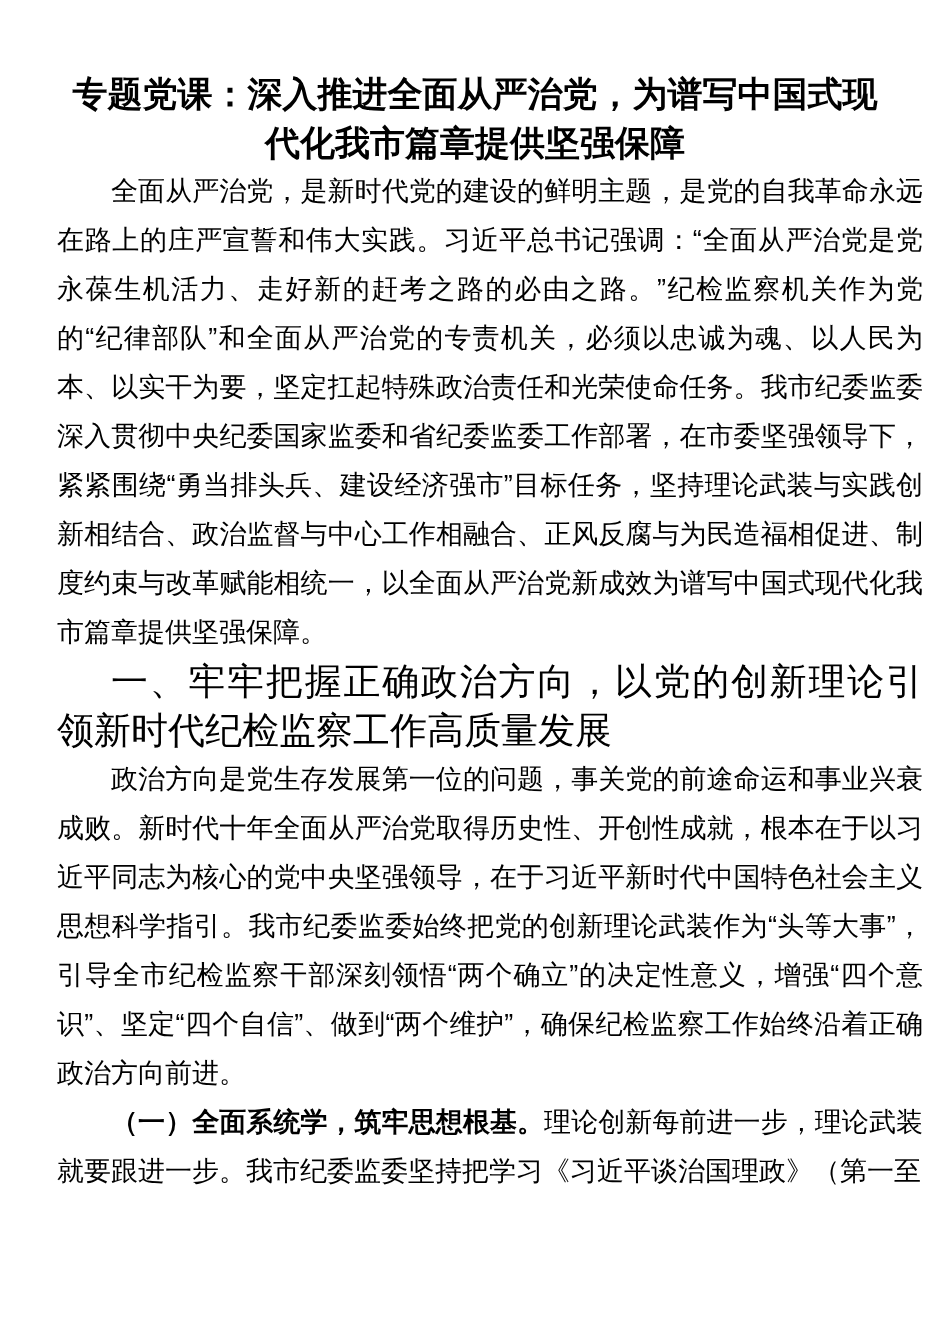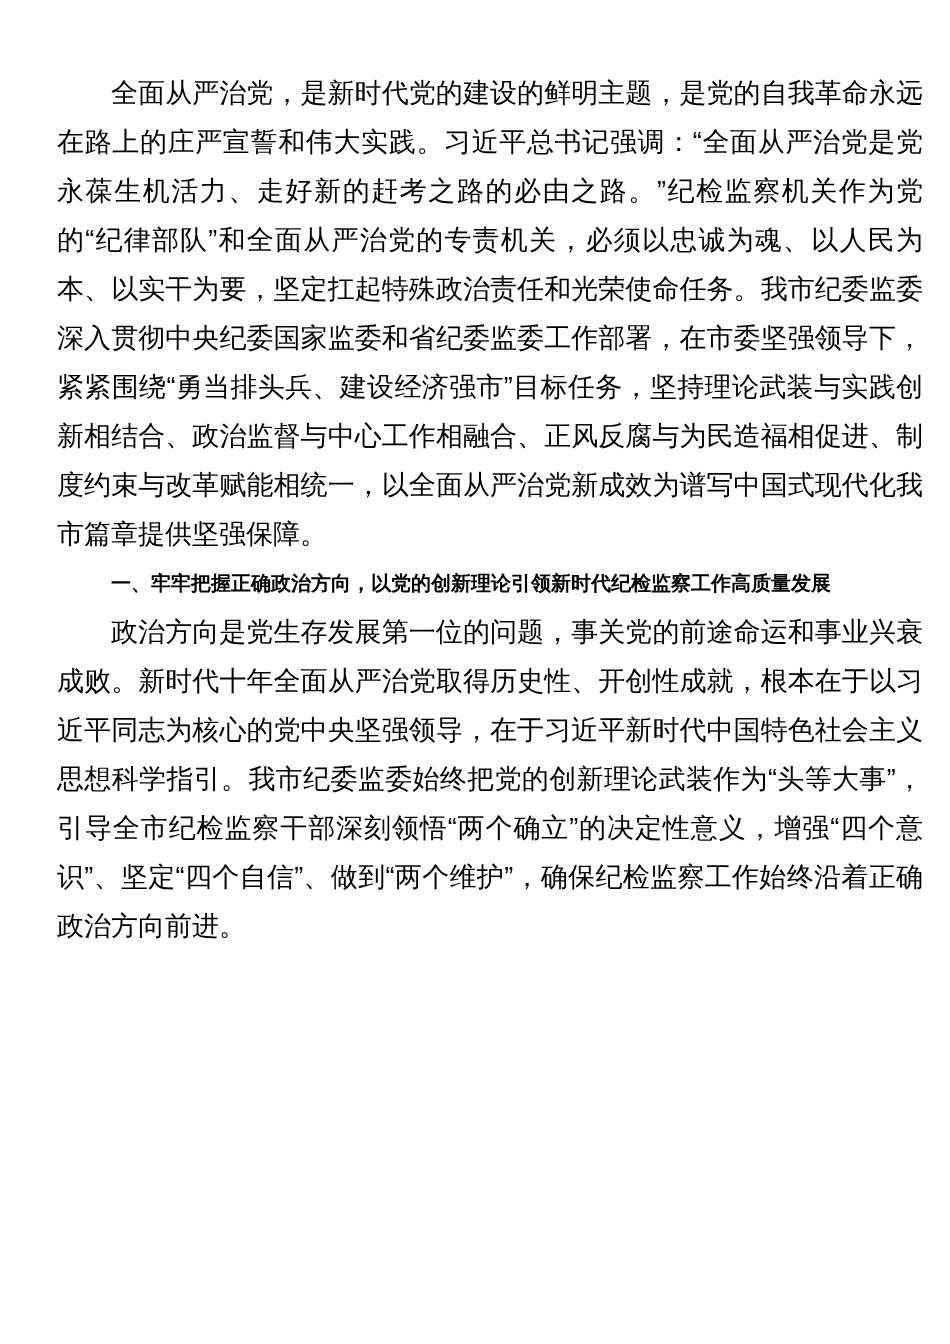--- a/index.html
+++ b/index.html
@@ -37,34 +37,36 @@
     line-height: 49px;
     font-weight: 400;
     text-align: justify;
     text-indent: 54px;
   }
   .salutation {
     text-indent: 0;
     text-align: left;
   }
   h2.para {
-    font-size: 20px;
-    font-weight: 700;
+    font-size: 37px;
+    font-weight: 400;
   }
   .lead-bold {
     font-weight: 700;
   }
 </style>
 </head>
 <body>
 
 <div class="page">
+  <h1 class="doc-title">专题党课：深入推进全面从严治党，为谱写中国式现代化我市篇章提供坚强保障</h1>
 
   <div class="content">
 
     <p class="para">全面从严治党，是新时代党的建设的鲜明主题，是党的自我革命永远在路上的庄严宣誓和伟大实践。习近平总书记强调：“全面从严治党是党永葆生机活力、走好新的赶考之路的必由之路。”纪检监察机关作为党的“纪律部队”和全面从严治党的专责机关，必须以忠诚为魂、以人民为本、以实干为要，坚定扛起特殊政治责任和光荣使命任务。我市纪委监委深入贯彻中央纪委国家监委和省纪委监委工作部署，在市委坚强领导下，紧紧围绕“勇当排头兵、建设经济强市”目标任务，坚持理论武装与实践创新相结合、政治监督与中心工作相融合、正风反腐与为民造福相促进、制度约束与改革赋能相统一，以全面从严治党新成效为谱写中国式现代化我市篇章提供坚强保障。</p>
 
     <h2 class="para">一、牢牢把握正确政治方向，以党的创新理论引领新时代纪检监察工作高质量发展</h2>
 
     <p class="para">政治方向是党生存发展第一位的问题，事关党的前途命运和事业兴衰成败。新时代十年全面从严治党取得历史性、开创性成就，根本在于以习近平同志为核心的党中央坚强领导，在于习近平新时代中国特色社会主义思想科学指引。我市纪委监委始终把党的创新理论武装作为“头等大事”，引导全市纪检监察干部深刻领悟“两个确立”的决定性意义，增强“四个意识”、坚定“四个自信”、做到“两个维护”，确保纪检监察工作始终沿着正确政治方向前进。</p>
 
+    <p class="para"><strong class="lead-bold">（一）全面系统学，筑牢思想根基。</strong><span>理论创新每前进一步，理论武装就要跟进一步。我市纪委监委坚持把学习《习近平谈治国理政》（第一至</span></p>
   </div>
 </div>
 
 </body></html>

